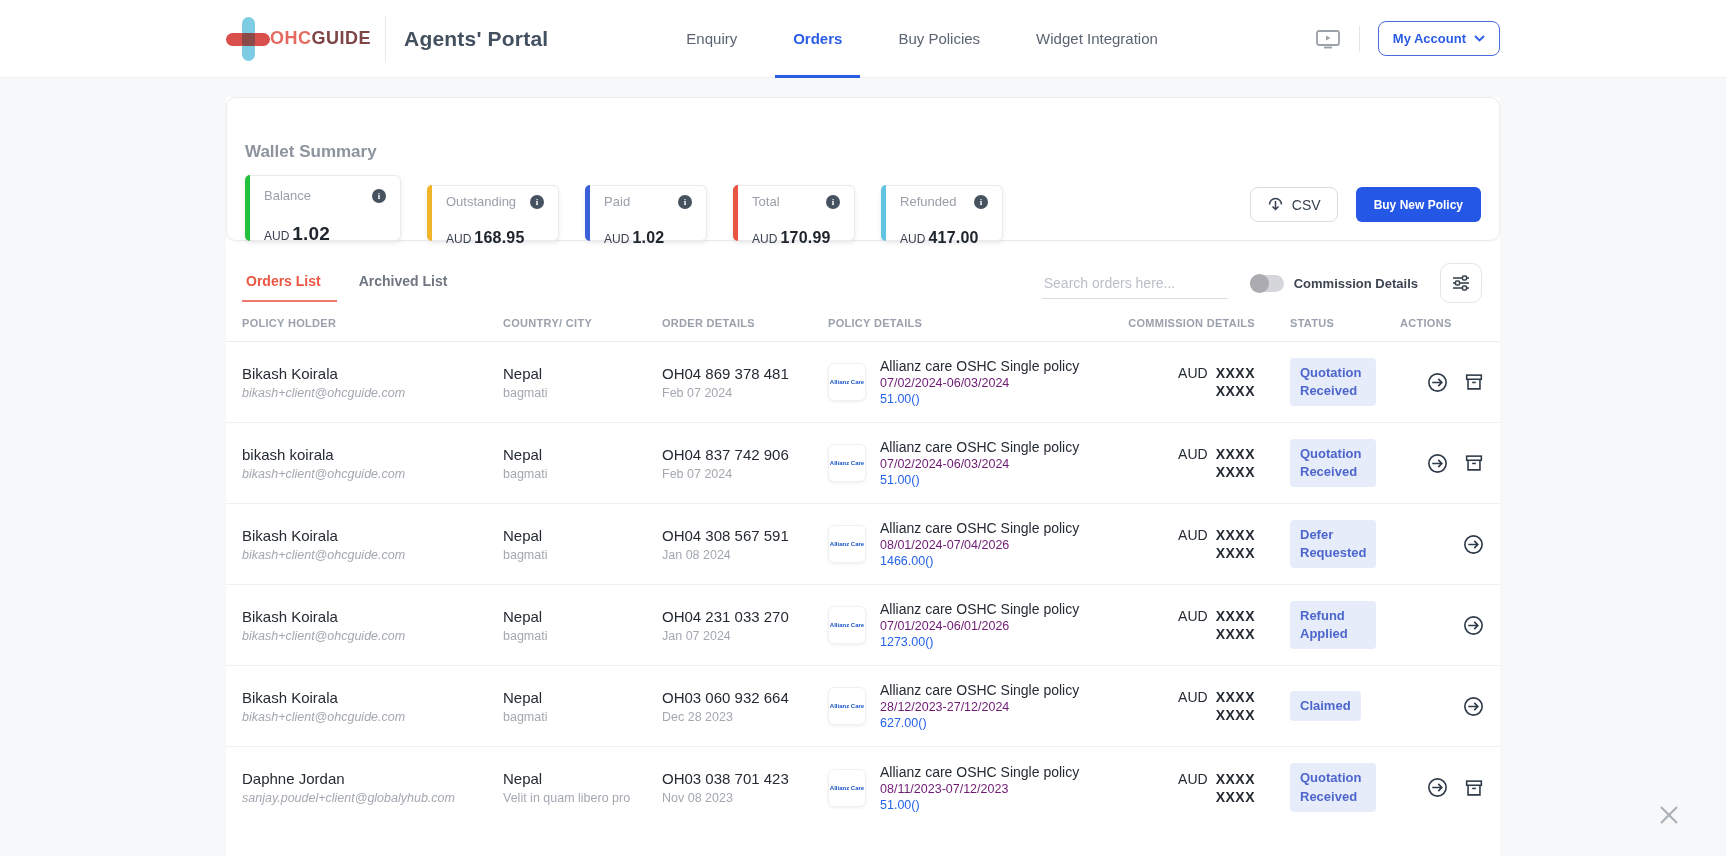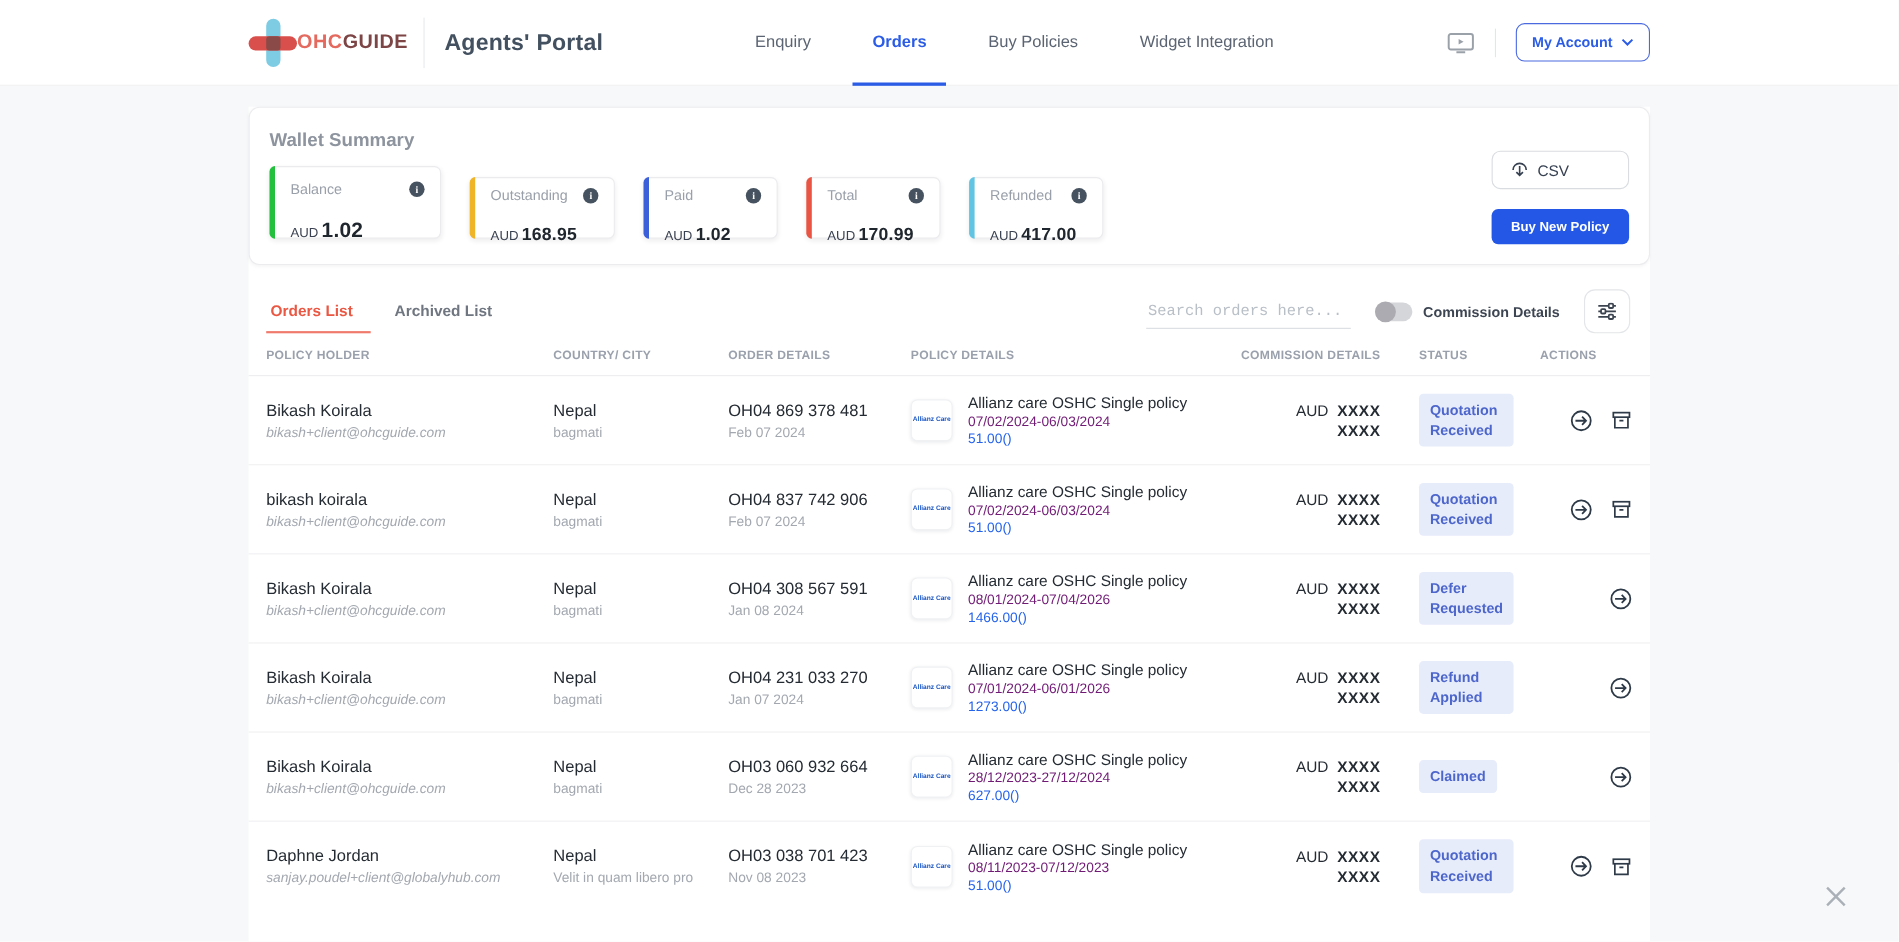--- a/index.html
+++ b/index.html
@@ -30,48 +30,48 @@
   .right-divider { width:1px; height:26px; background:#e3e5e8; }
   .account-btn { display:flex; align-items:center; gap:8px; border:1px solid #4b6ae0; color:#2b5ce6; background:#fff;
     font-size:13px; font-weight:bold; padding:9px 14px; border-radius:8px; cursor:pointer; font-family:inherit; }
 
   
   .content { width:1274px; margin:0 auto; background:#fff; min-height:778px; position:relative; }
 
   
   .wallet-panel { position:relative; margin-top:19px; border:1px solid #ececef; border-radius:10px; background:#fff;
     box-shadow:0 1px 3px rgba(20,30,50,.04); padding:20px 18px 18px 18px; height:144px; }
-  .wallet-title { font-size:17px; font-weight:bold; color:#8d949e; }
+  .wallet-title { font-size:17px; font-weight:bold; color:#8d949e;margin-top:24px; }
   .wallet-cards { display:flex; align-items:flex-end; gap:26px; margin-top:13px; }
   .wallet-card { position:relative; background:#fff; border:1px solid #ebebee; border-radius:6px;
     box-shadow:0 2px 5px rgba(20,30,50,.08); padding:8px 14px 9px 18px; min-width:122px; height:56px; }
   .wallet-card.primary { height:66px; min-width:156px; padding-top:12px; }
   .wallet-accent { position:absolute; left:-1px; top:-1px; bottom:-1px; width:5px; border-radius:6px 0 0 6px; }
   .card-top { display:flex; align-items:center; justify-content:space-between; gap:14px; }
   .card-label { font-size:13px; color:#9aa0aa; }
   .info-icon { width:14px; height:14px; border-radius:50%; background:#46525f; color:#fff; font-size:9px; font-weight:bold;
     display:inline-flex; align-items:center; justify-content:center; font-family:"Liberation Serif", serif; }
   .card-value { margin-top:20px; font-size:12px; color:#3a4150; }
   .card-value b { font-size:16px; color:#20262e; margin-left:3px; letter-spacing:.2px; }
   .wallet-card.primary .card-value b { font-size:19px; }
-  .wallet-actions { position:absolute; right:18px; bottom:18px; display:flex; gap:18px;flex-direction:column; }
+  .wallet-actions { position:absolute; right:18px; bottom:18px; display:flex; gap:18px; }
   .csv-btn { display:flex; align-items:center; gap:8px; background:#fff; border:1px solid #d9dce0; border-radius:8px;
     padding:8px 16px; font-size:14px; color:#374151; cursor:pointer; font-family:inherit; }
   .buy-btn { background:#2457e5; color:#fff; border:none; border-radius:6px; padding:9px 18px; font-size:12px;
     font-weight:bold; cursor:pointer; font-family:inherit; }
 
   
-  .list-controls { display:flex; align-items:center; margin-top:22px; padding:0 18px 0 18px; }
+  .list-controls { display:flex; align-items:flex-start; margin-top:22px; padding:0 18px 0 18px; }
   .tabs { display:flex; gap:34px; }
   .tab { font-size:14px; font-weight:bold; color:#6f7680; padding:10px 2px 13px 2px; cursor:pointer; position:relative; }
   .tab.active { color:#ea5743; }
   .tab.active::after { content:""; position:absolute; left:-2px; right:-14px; bottom:0; height:2px; background:#f07b6d; }
   .controls-right { margin-left:auto; display:flex; align-items:center; gap:22px; }
   .search-input { border:none; border-bottom:1px solid #dadde1; width:186px; padding:7px 2px; font-size:14px;
-    color:#c2410c; outline:none; background:transparent; font-family:Liberation Mono, monospace; }
+    color:#c2410c; outline:none; background:transparent; font-family:Liberation Sans, sans-serif; }
   .search-input::placeholder { color:#b9bfc7; }
   .toggle-wrap { display:flex; align-items:center; gap:10px; }
   .toggle { width:34px; height:17px; border-radius:9px; background:#d5d6da; position:relative; cursor:pointer; }
   .toggle .knob { position:absolute; left:0; top:-1px; width:19px; height:19px; border-radius:50%; background:#ababb1; }
   .toggle-label { font-size:13px; font-weight:bold; color:#3d4552; }
   .filter-btn { width:42px; height:40px; border:1px solid #e3e5e8; background:#fff; border-radius:10px;
     display:flex; align-items:center; justify-content:center; cursor:pointer; color:#3c4450; }
 
   
   .orders-table { margin-top:14px; }

